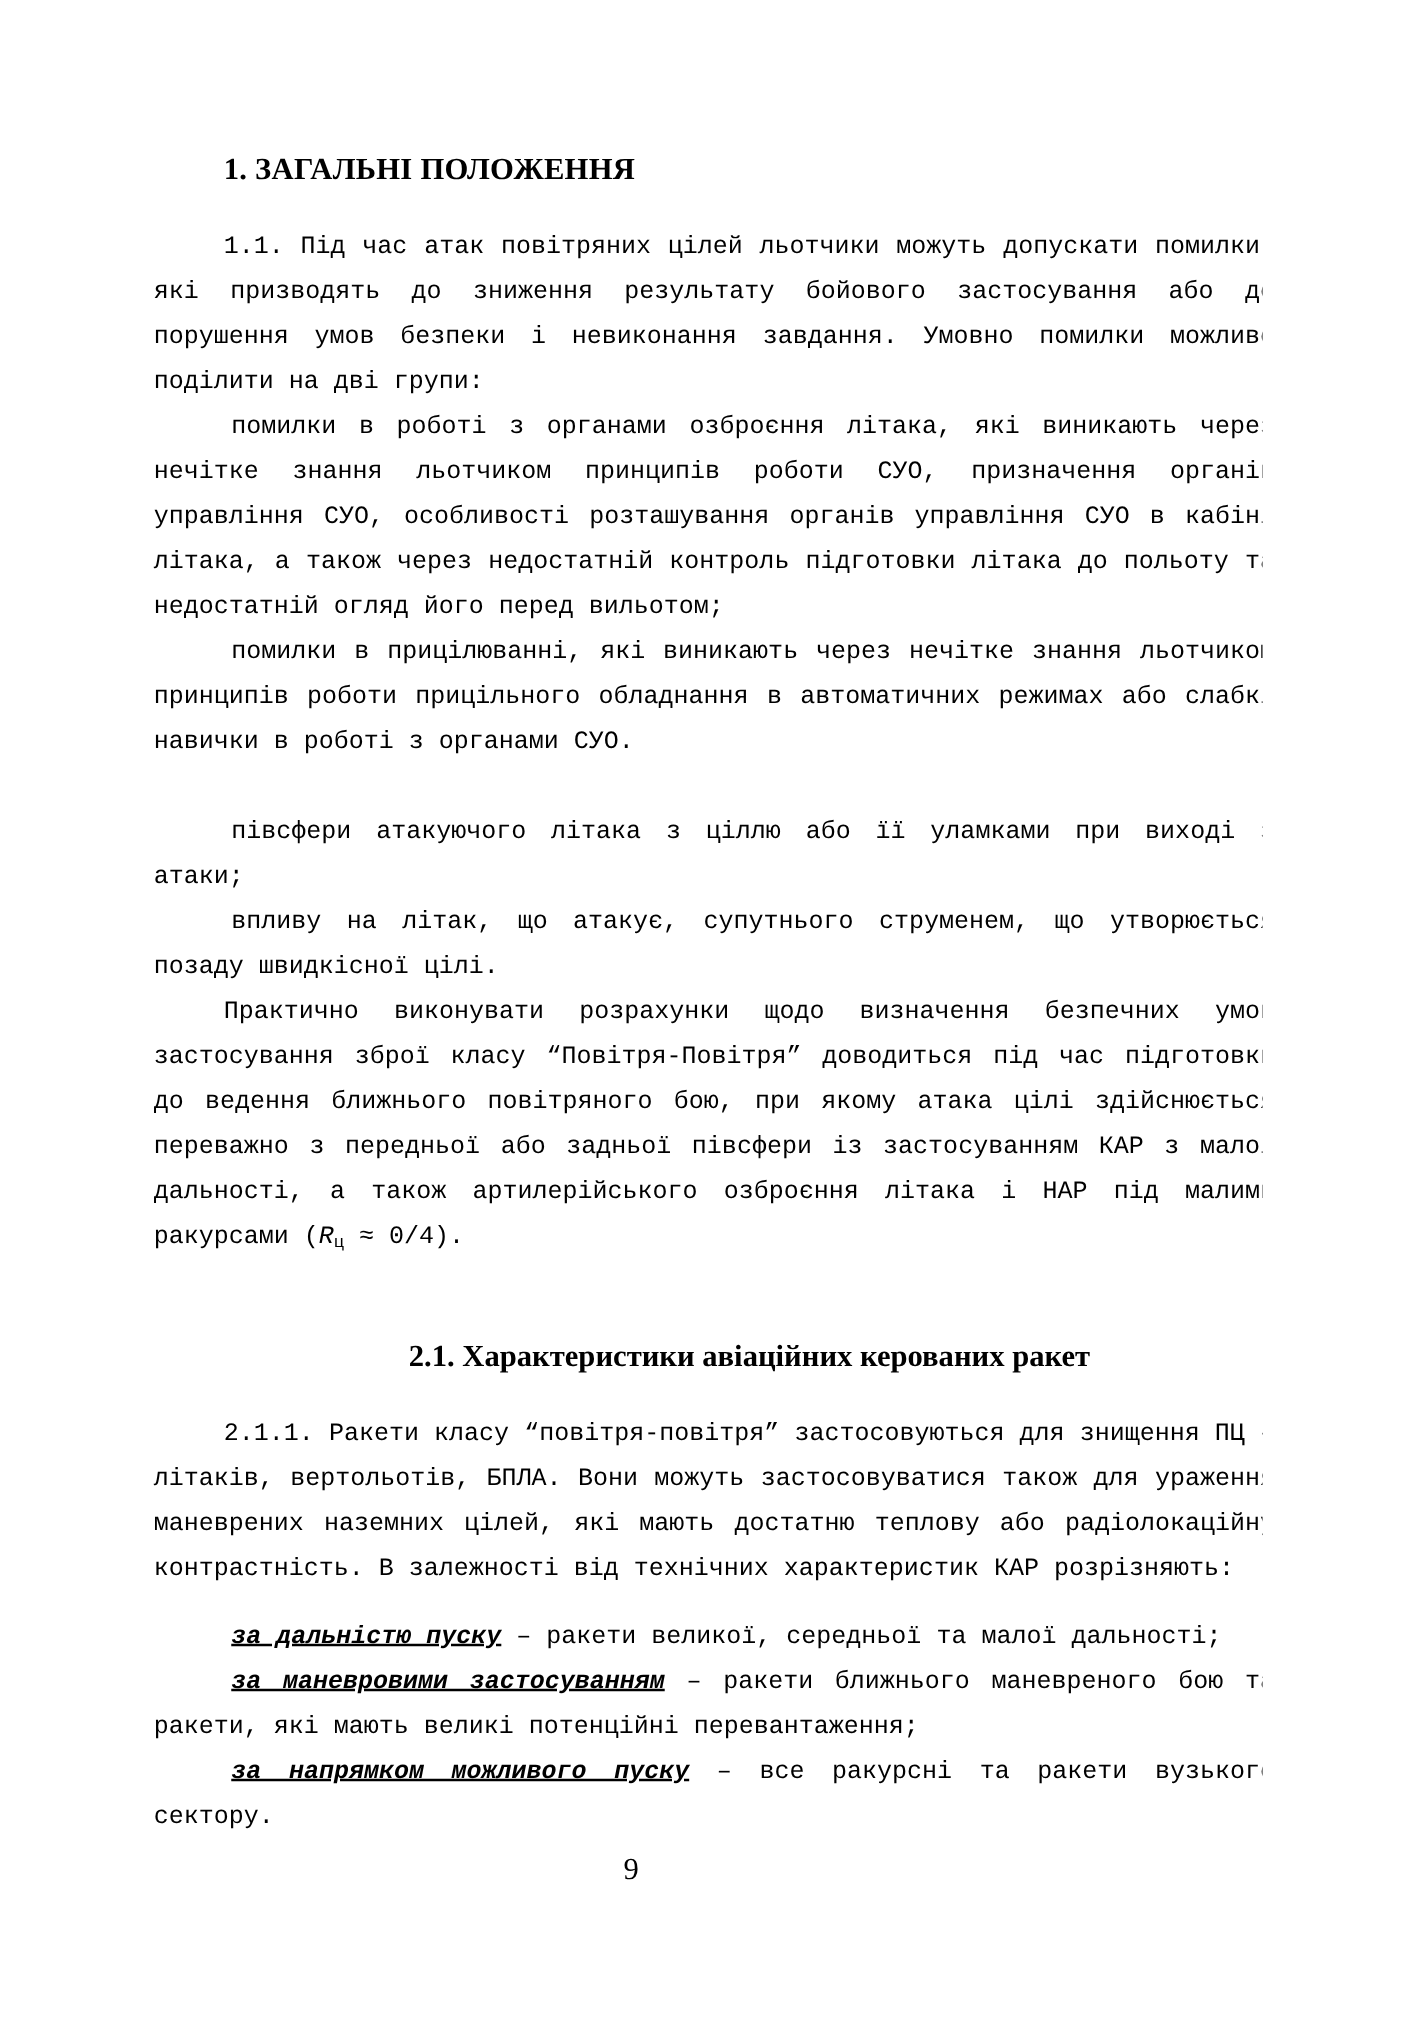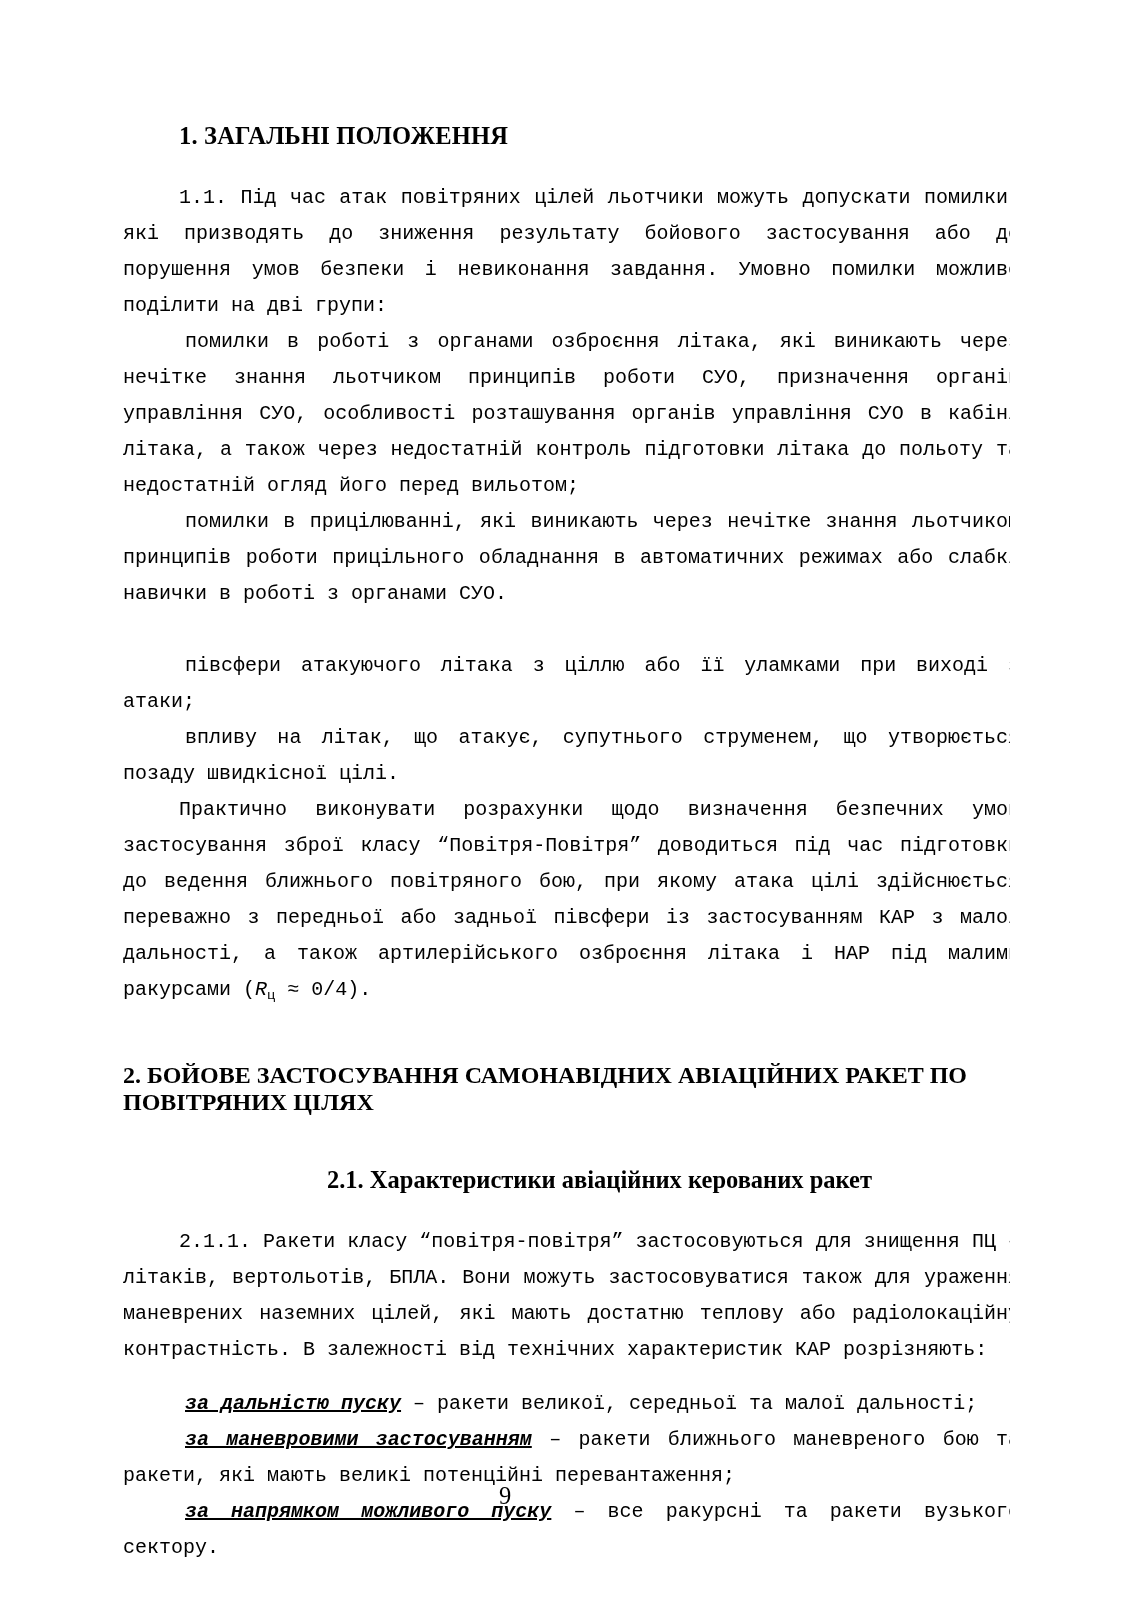--- a/index.html
+++ b/index.html
@@ -121,21 +121,20 @@
     <div class="gap-sm"></div>
 
     <p class="p indent nostretch">півсфери атакуючого літака з ціллю або її уламками при виході з атаки;</p>
 
     <p class="p indent nostretch">впливу на літак, що атакує, супутнього струменем, що утворюється позаду швидкісної цілі.</p>
 
     <p class="p first nostretch"><span>Практично виконувати розрахунки щодо визначення безпечних умов застосування зброї класу “Повітря-Повітря” доводиться під час підготовки до ведення ближнього повітряного бою, при якому атака цілі здійснюється переважно з передньої або задньої півсфери із застосуванням КАР з малої дальності, а також артилерійського озброєння літака і НАР під малими ракурсами (</span><span class="var">R</span><sub>ц</sub><span> ≈ 0/4).</span></p>
 
     <div class="gap-lg"></div>
 
-    <h2 class="h-main">2. БОЙОВЕ ЗАСТОСУВАННЯ САМОНАВІДНИХ АВІАЦІЙНИХ РАКЕТ ПО ПОВІТРЯНИХ ЦІЛЯХ</h2>
 
     <div class="gap-md"></div>
 
     <h3 class="h-sub2">2.1. Характеристики авіаційних керованих ракет</h3>
 
     <div class="gap-md"></div>
 
     <p class="p first nostretch">2.1.1. Ракети класу “повітря-повітря” застосовуються для знищення ПЦ – літаків, вертольотів, БПЛА. Вони можуть застосовуватися також для ураження маневрених наземних цілей, які мають достатню теплову або радіолокаційну контрастність. В залежності від технічних характеристик КАР розрізняють:</p>
 
     <div class="gap-sm"></div>

